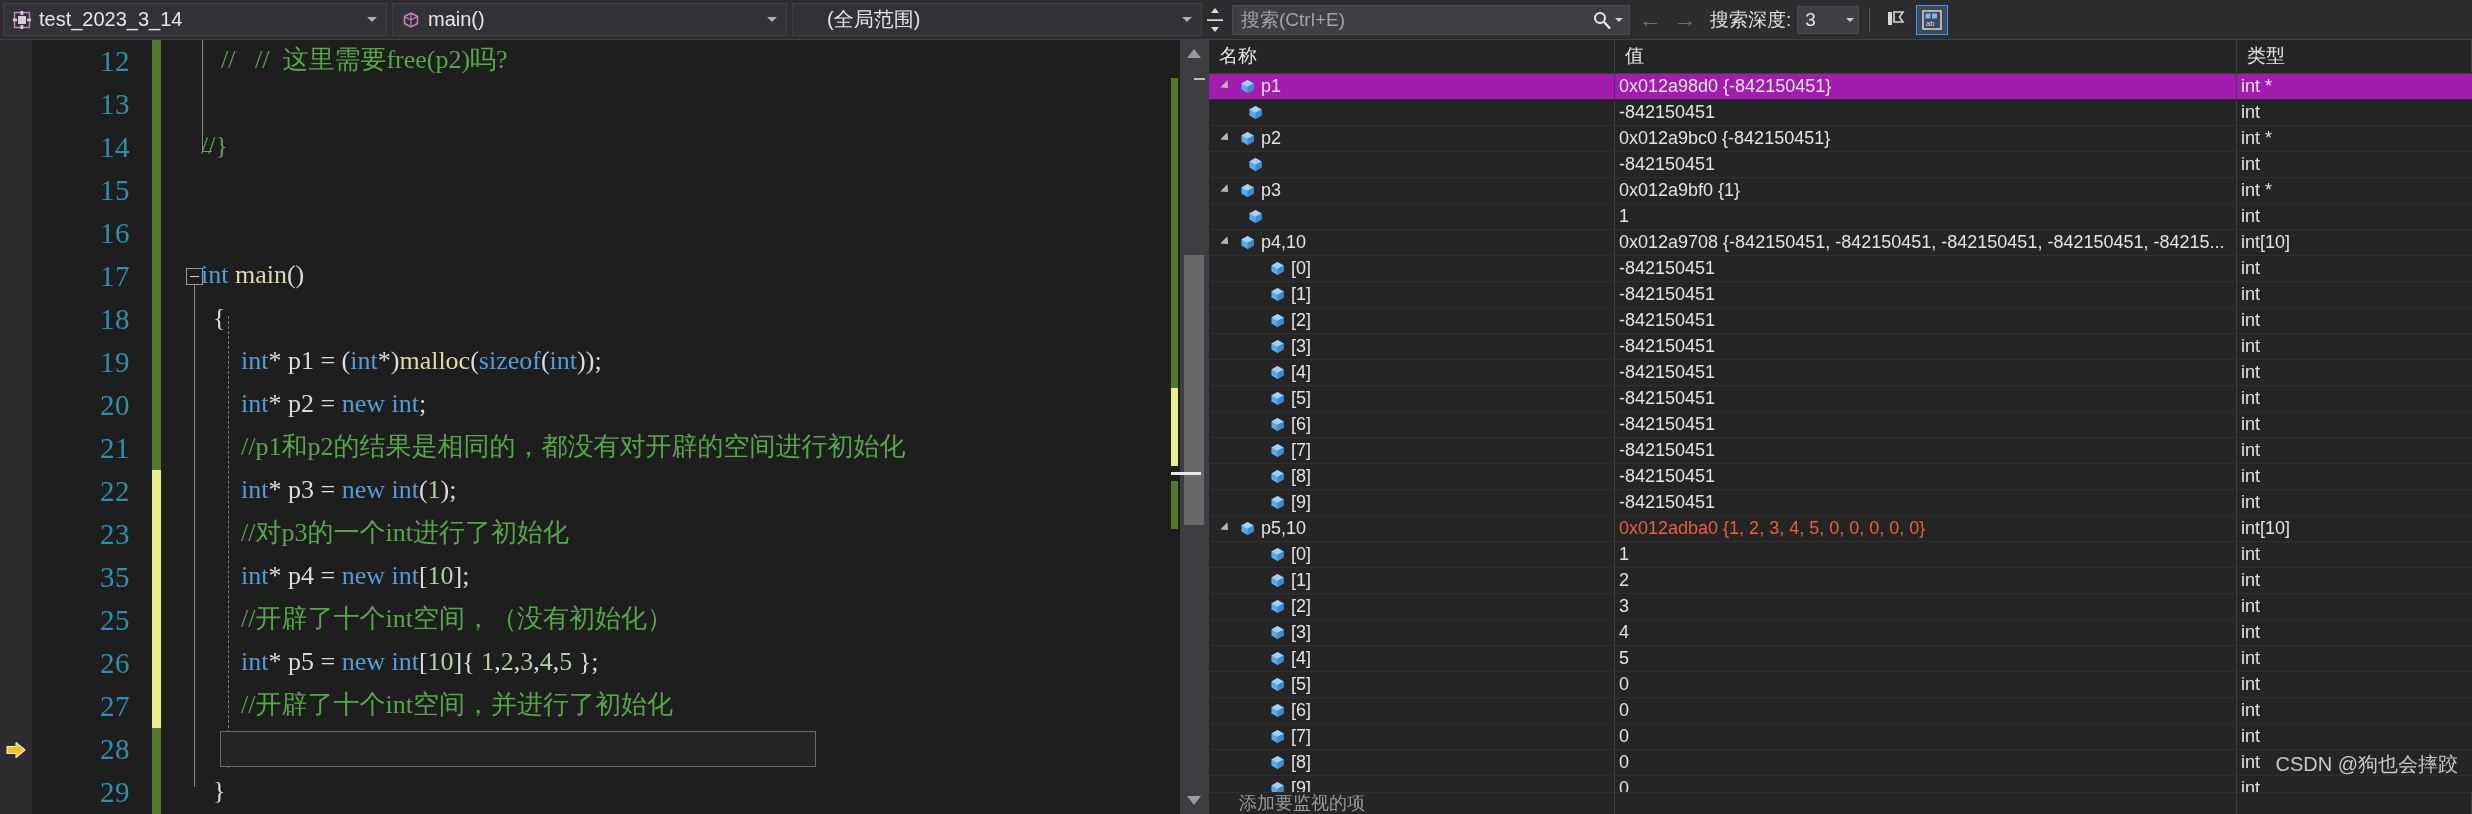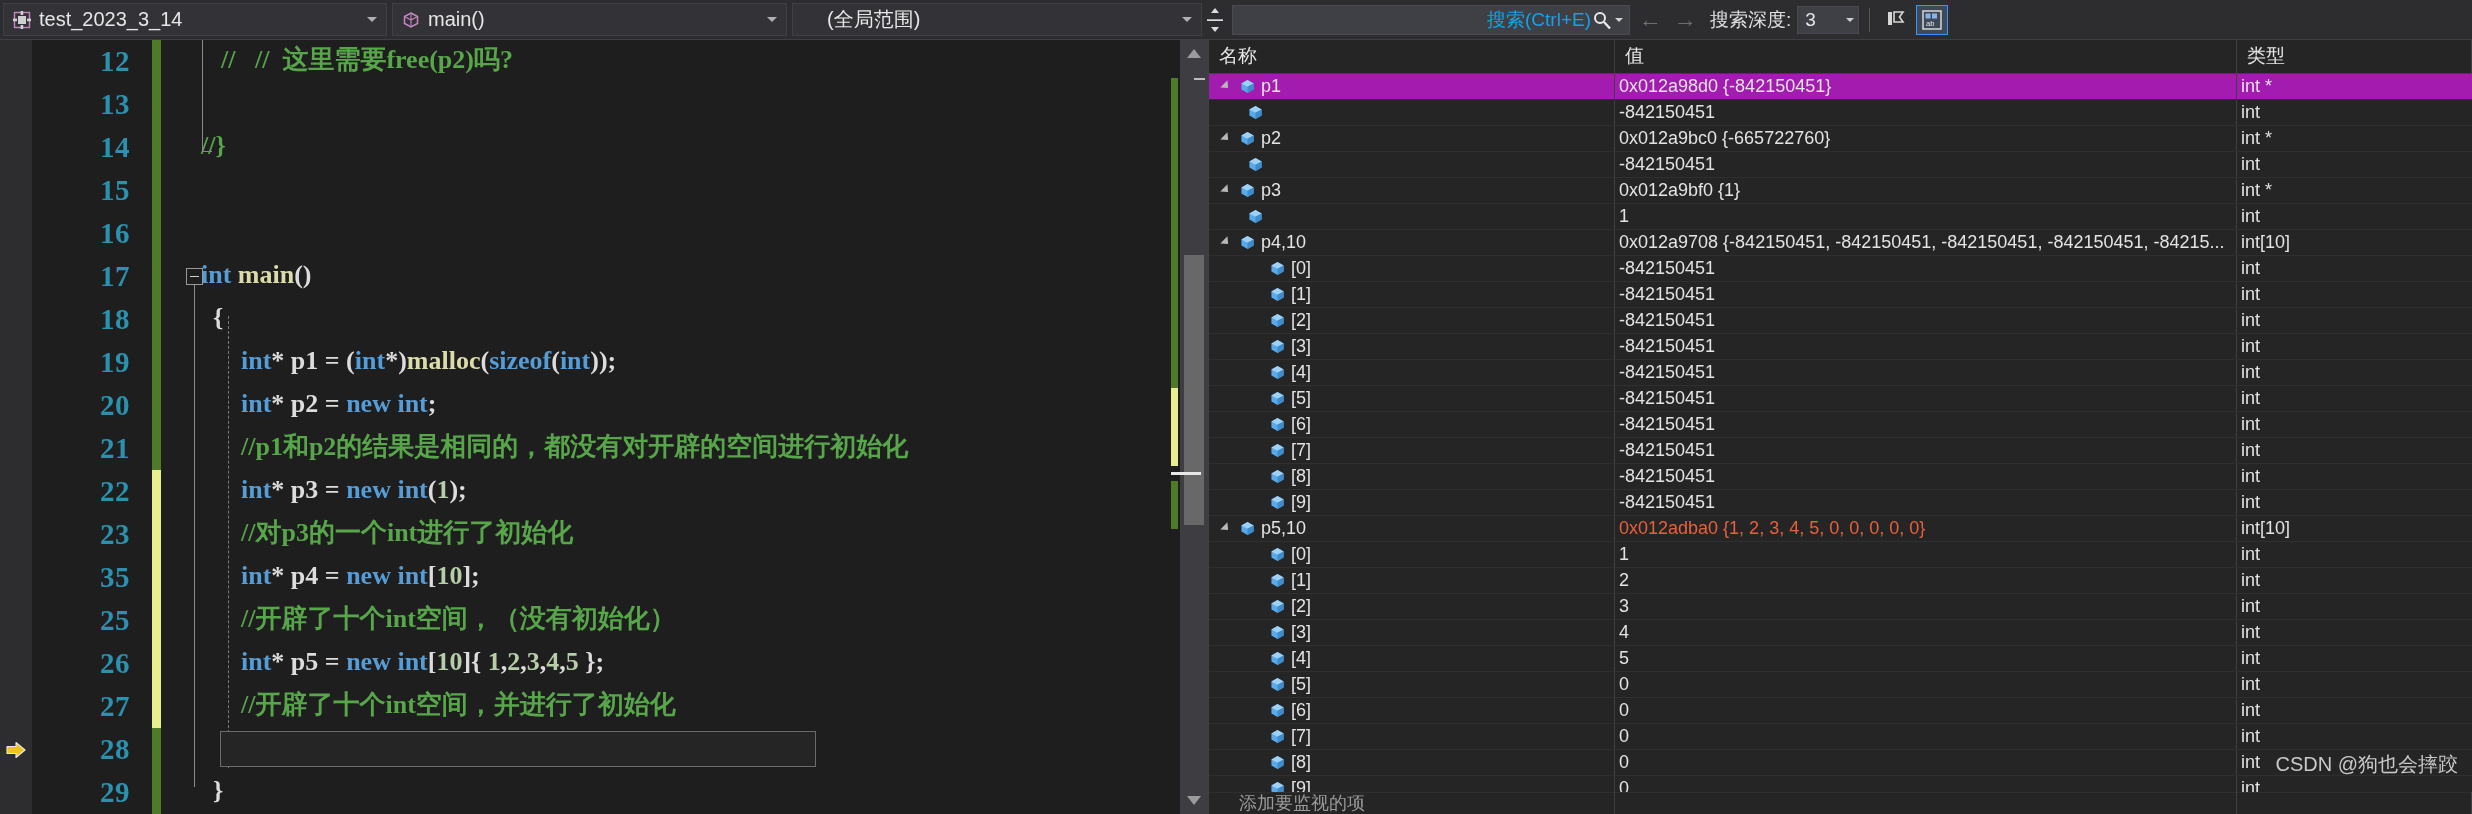--- a/index.html
+++ b/index.html
@@ -86,25 +86,24 @@
     width: 398px;
     height: 30px;
     background: #3f3f46;
     border: 1px solid #4a4a50;
     display: flex;
     align-items: center;
     padding: 0 4px 0 8px;
   }
   .search-box .ph {
     flex: 1 1 auto;
-    color: #0ea5e9;
+    color: #a3a3a3;
     font-size: 19px;
     white-space: nowrap;
     overflow: hidden;
-    text-align: right;
   }
   .mag {
     width: 22px; height: 22px;
     display: flex; align-items: center; justify-content: center;
     flex: 0 0 auto;
   }
   .tiny-arrow {
     width: 12px; height: 100%;
     display: flex; align-items: center; justify-content: center;
     flex: 0 0 auto;
@@ -182,21 +181,21 @@
     left: 5px;
     width: 22px;
     height: 22px;
   }
   .code-area {
     flex: 1 1 auto;
     position: relative;
     overflow: hidden;
     background: #1e1e1e;
   }
-  .code-rows { position: relative; font-weight: bold; }
+  .code-rows { position: relative; }
   .crow {
     height: 43px;
     display: flex;
     align-items: center;
     position: relative;
   }
   .lnum {
     width: 120px;
     flex: 0 0 auto;
     text-align: right;
@@ -684,21 +683,21 @@
               <span class="expander open"></span>
               <span class="cube">
                 <svg width="15" height="15" viewBox="0 0 15 15">
                   <path d="M7.5 1 L13.6 4.4 L13.6 10.6 L7.5 14 L1.4 10.6 L1.4 4.4 Z" fill="#5aa9e8"></path>
                   <path d="M7.5 1 L13.6 4.4 L7.5 7.8 L1.4 4.4 Z" fill="#9fd0f5"></path>
                   <path d="M7.5 7.8 L13.6 4.4 L13.6 10.6 L7.5 14 Z" fill="#3f8ccd"></path>
                 </svg>
               </span>
               <span class="nm">p2</span>
             </div>
-            <div class="wcell value">0x012a9bc0 {-665722760}</div>
+            <div class="wcell value">0x012a9bc0 {-842150451}</div>
             <div class="wcell type">int *</div>
           </div>
           <div class="wrow">
             <div class="wcell name" style="padding-left: 30px;">
               <span class="expander" style="width: 6px;"></span>
               <span class="cube">
                 <svg width="15" height="15" viewBox="0 0 15 15">
                   <path d="M7.5 1 L13.6 4.4 L13.6 10.6 L7.5 14 L1.4 10.6 L1.4 4.4 Z" fill="#5aa9e8"></path>
                   <path d="M7.5 1 L13.6 4.4 L7.5 7.8 L1.4 4.4 Z" fill="#9fd0f5"></path>
                   <path d="M7.5 7.8 L13.6 4.4 L13.6 10.6 L7.5 14 Z" fill="#3f8ccd"></path>

